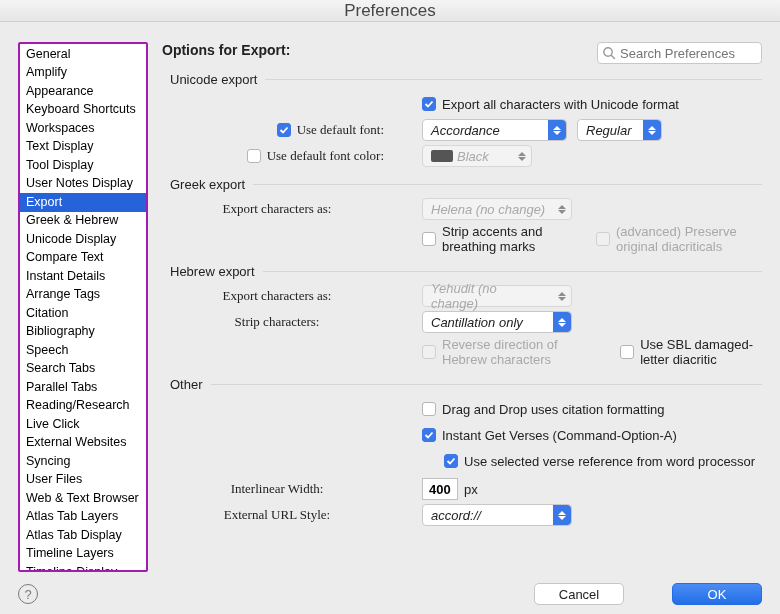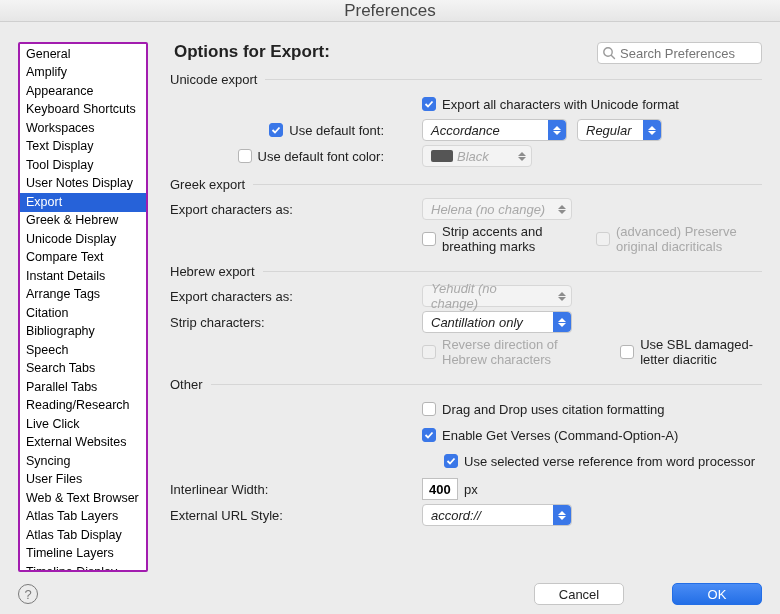--- a/index.html
+++ b/index.html
@@ -55,22 +55,21 @@
     position: relative;
   }
   .header-row {
     display: flex;
     justify-content: space-between;
     align-items: flex-start;
     margin-bottom: 8px;
   }
   .page-title {
     font-weight: 600;
-    font-size: 17px;
-    margin-left: 12px;
+    font-size: 14px;
   }
   .search-box {
     width: 165px;
     position: relative;
   }
   .search-box input {
     width: 100%;
     height: 22px;
     border: 1px solid #c8c8c8;
     border-radius: 4px;
@@ -101,23 +100,24 @@
     background: #d6d6d6;
   }
   .row {
     display: flex;
     align-items: center;
     margin-bottom: 4px;
     min-height: 22px;
   }
   .label-col {
     width: 228px;
-    text-align: left;
+    text-align: center;
     padding-right: 14px;
     font-size: 13px;
+    font-family: Liberation Serif, serif;
   }
   .control-col {
     flex: 1;
     display: flex;
     align-items: center;
     gap: 10px;
     margin-left: 24px;
   }
   .chk {
     width: 14px;
@@ -469,21 +469,21 @@
 
       <div class="row">
         <div class="label-col"></div>
         <div class="control-col">
           <div class="chk-row">
             <div class="chk checked">
                 <svg width="10" height="10" viewBox="0 0 10 10">
                   <polyline points="1.5,5 4,7.5 8.5,2.5" fill="none" stroke="#fff" stroke-width="1.8"></polyline>
                 </svg>
               </div>
-            <span class="lbl">Enable Get Verses (Command-Option-A)</span>
+            <span class="lbl">Instant Get Verses (Command-Option-A)</span>
           </div>
         </div>
       </div>
 
       <div class="row">
         <div class="label-col"></div>
         <div class="control-col" style="padding-left:22px;">
           <div class="chk-row">
             <div class="chk checked">
                 <svg width="10" height="10" viewBox="0 0 10 10">

